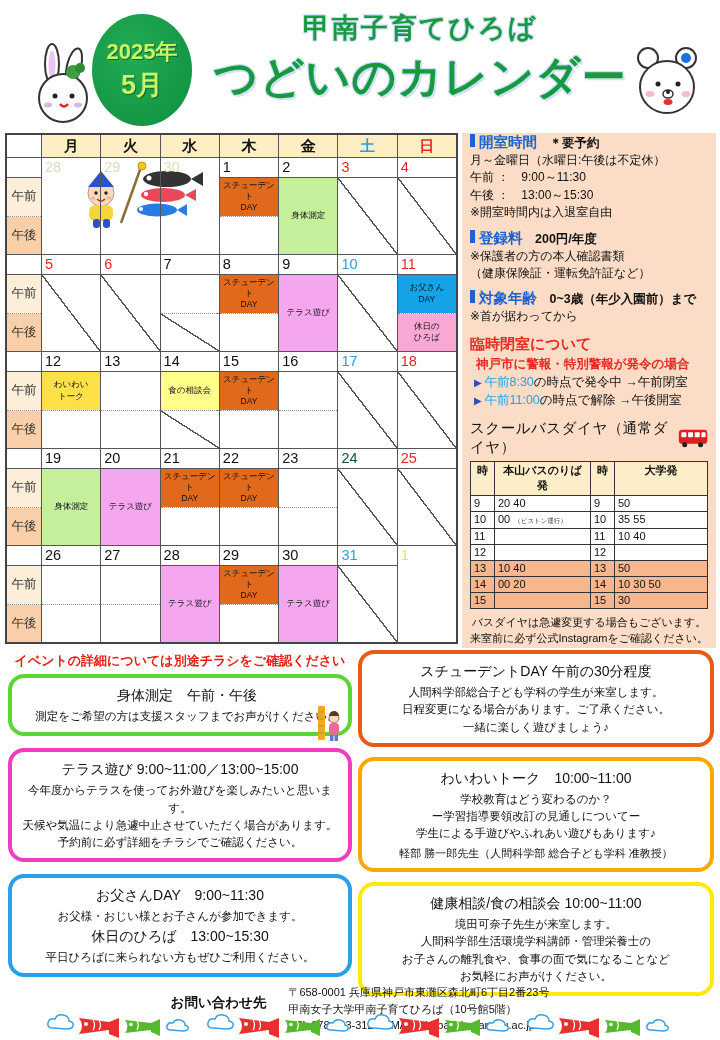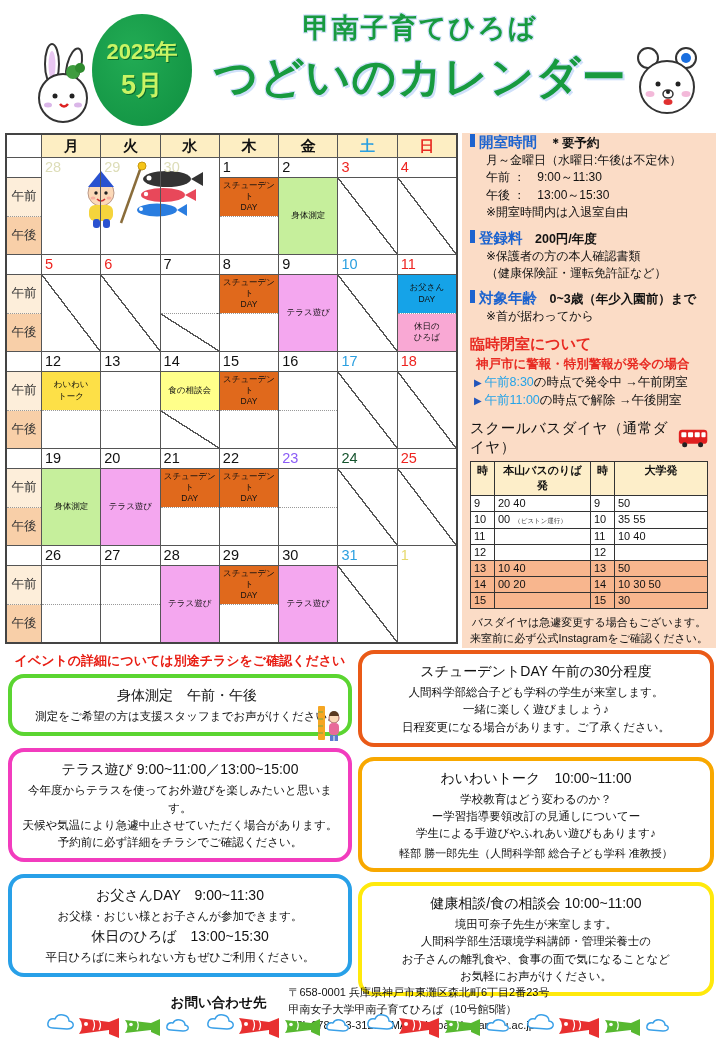--- a/index.html
+++ b/index.html
@@ -48,21 +48,21 @@
     font-size:8.5px; line-height:1.35; white-space:pre-line; color:#101010; }
   #koinobori-art { position:absolute; left:38px; top:26px; width:175px; height:70px; pointer-events:none; }
 
   
   #sidebar { position:absolute; left:462px; top:133px; width:254px; height:515px;
     background:#fbdcc6; padding:0 8px 6px 8px; }
   .sb-section { margin-bottom:7px; }
   .sb-title-row { font-size:14.5px; font-weight:bold; color:#1c63cf; }
   .sb-bar { display:inline-block; width:5px; height:13px; background:#1c63cf; margin-right:4px; }
   .sb-suffix { color:#111; font-weight:bold; font-size:12.5px; }
-  .sb-line { font-size:12px; color:#111; margin-left:16px; line-height:1.45; }
+  .sb-line { font-size:12px; color:#111; line-height:1.45; }
   #closure-title { font-size:15px; font-weight:bold; color:#e82a22; margin-top:9px; }
   #closure-sub { font-size:12.5px; font-weight:bold; color:#e82a22; margin-left:6px; margin-top:2px; }
   .closure-rule { font-size:12.5px; margin-left:4px; margin-top:1px; color:#111; }
   .closure-rule .arrow { color:#2255bb; font-size:10px; }
   .closure-rule .time { color:#25a3e8; }
   #bus-title-row { display:flex; align-items:center; margin-top:10px; }
   #bus-title { font-size:14.5px; color:#111; letter-spacing:0.5px; }
   #bus-table { margin-top:4px; border:1px solid #333; background:#fff; }
   .bus-row { display:flex; border-bottom:1px solid #333; }
   .bus-row:last-child { border-bottom:none; }
@@ -380,21 +380,21 @@
         <div class="date-band" style="color: rgb(17, 17, 17);">22</div>
         <div class="cell-body">
           <div class="half am">
             <div class="event" style="background: rgb(224, 105, 28); white-space: pre-line;">スチューデント
 DAY</div>
           </div>
           <div class="half pm"></div>
         </div>
       </div>
       <div class="day-cell">
-        <div class="date-band" style="color: #8b5cf6;">23</div>
+        <div class="date-band" style="color: #0f172a;">23</div>
         <div class="cell-body">
           <div class="half am"></div>
           <div class="half pm"></div>
         </div>
       </div>
       <div class="day-cell">
         <div class="date-band" style="color: #14532d;">24</div>
         <div class="cell-body slash-bg">
           <div></div>
         </div>
@@ -676,22 +676,22 @@
       <div class="bt">お父さんDAY　9:00~11:30</div>
       <div class="bb">お父様・おじい様とお子さんが参加できます。</div>
       <div class="bt">休日のひろば　13:00~15:30</div>
       <div class="bb">平日ひろばに来られない方もぜひご利用ください。</div>
     </div>
   </div>
 <div id="right-col">
     <div class="ev-box" style="border: 4px solid rgb(234, 90, 23); margin-top: 0px;">
       <div class="bt">スチューデントDAY  午前の30分程度</div>
       <div class="bb">人間科学部総合子ども学科の学生が来室します。</div>
+      <div class="bb">日程変更になる場合があります。ご了承ください。</div>
       <div class="bb">一緒に楽しく遊びましょう♪</div>
-      <div class="bb">日程変更になる場合があります。ご了承ください。</div>
     </div>
     <div class="ev-box" style="border: 4px solid rgb(248, 168, 0); margin-top: 10px;">
       <div class="bt">わいわいトーク　10:00~11:00</div>
       <div class="bb">学校教育はどう変わるのか？</div>
       <div class="bb">ー学習指導要領改訂の見通しについてー</div>
       <div class="bb">学生による手遊びやふれあい遊びもあります♪</div>
       <div class="bs">軽部 勝一郎先生（人間科学部 総合子ども学科 准教授）</div>
     </div>
     <div class="ev-box" style="border: 4px solid rgb(255, 233, 12); margin-top: 10px;">
       <div class="bt">健康相談/食の相談会 10:00~11:00</div>

